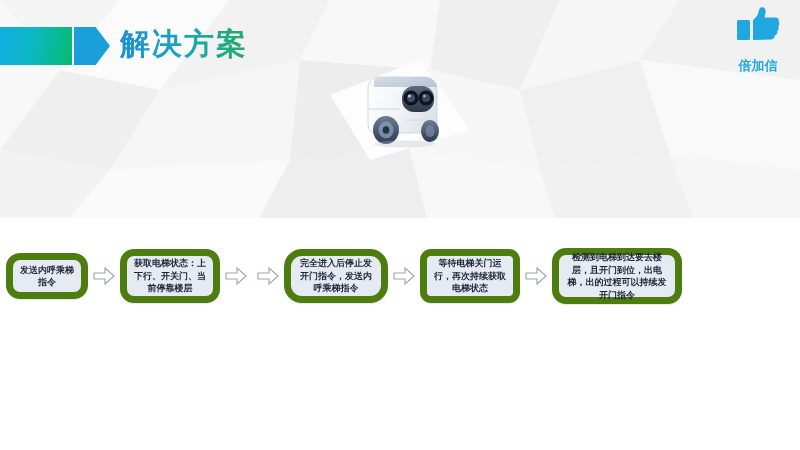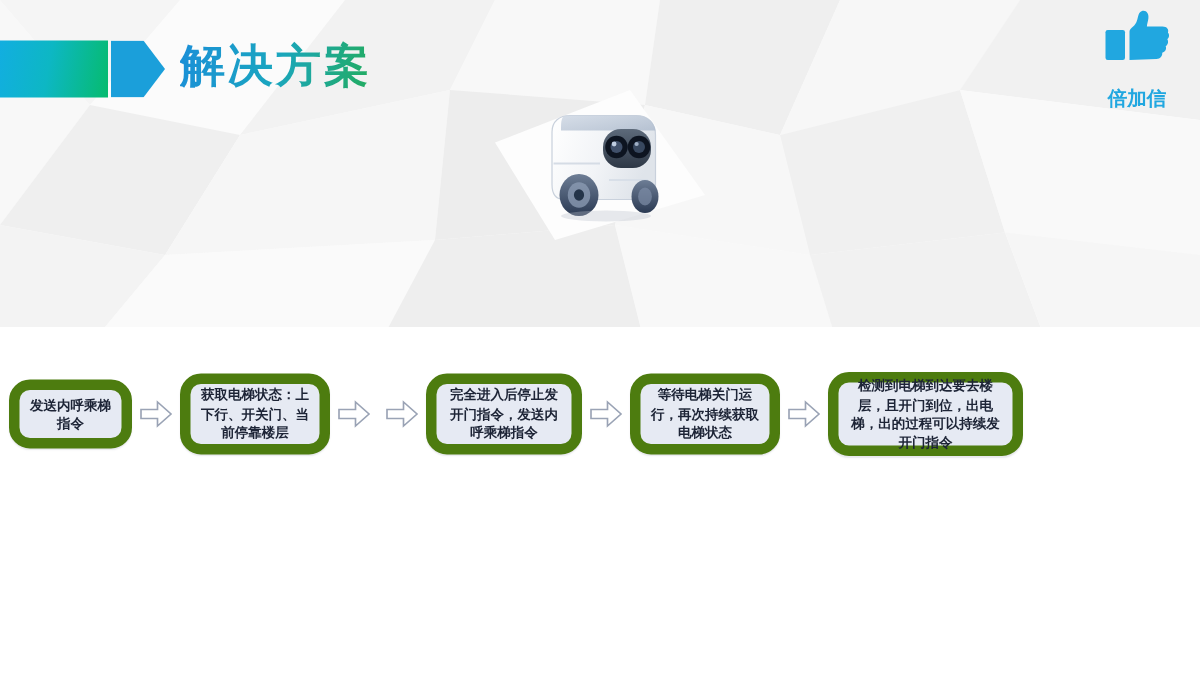--- a/index.html
+++ b/index.html
@@ -144,22 +144,22 @@
     padding: 4px 5px;
     display: flex;
     align-items: center;
     justify-content: center;
     flex: 0 0 auto;
     box-shadow: 0 1px 1px rgba(120,130,150,0.18);
   }
   .flow-box.s1 { width: 82px;  height: 46px; }
   .flow-box.s2 { width: 100px; height: 54px; }
   .flow-box.s3 { width: 128px; height: 56px; }
-  .flow-box.s4 { width: 104px; height: 54px; }
-  .flow-box.s5 { width: 100px; height: 54px; }
+  .flow-box.s4 { width: 104px; height: 54px; border-radius: 18px; }
+  .flow-box.s5 { width: 100px; height: 54px; border-radius: 11px; }
   .flow-box.s6 { width: 130px; height: 56px; }
 
   .flow-arrow {
     flex: 0 0 auto;
     width: 24px;
     height: 24px;
     margin: 0 4px;
   }
 </style>
 </head>

